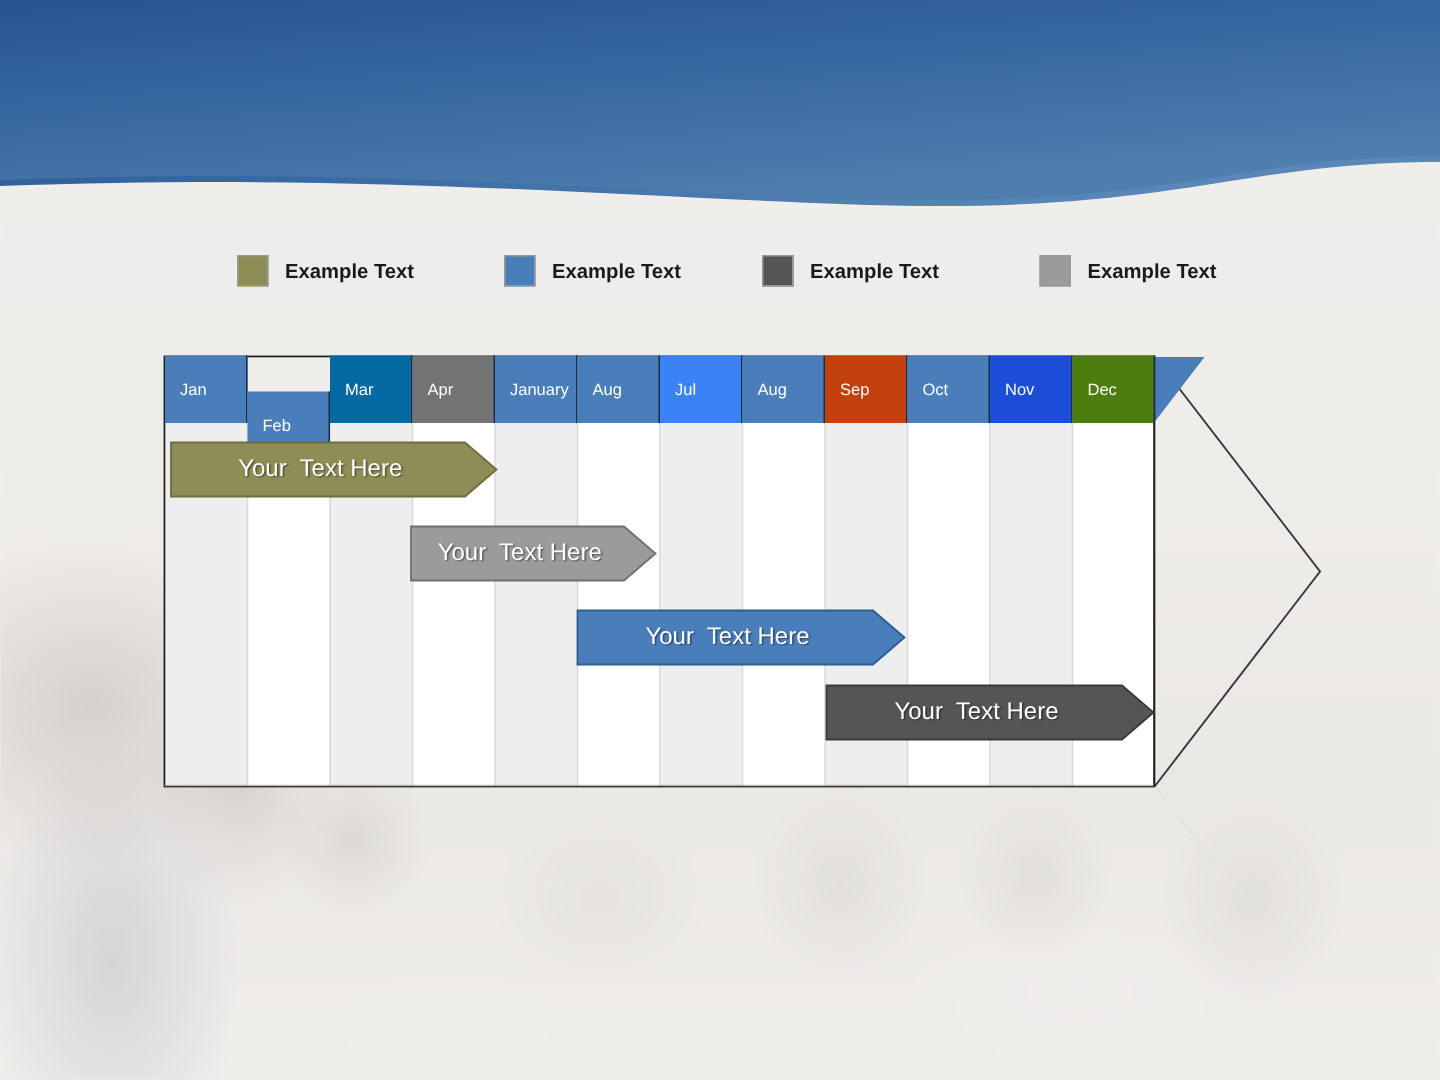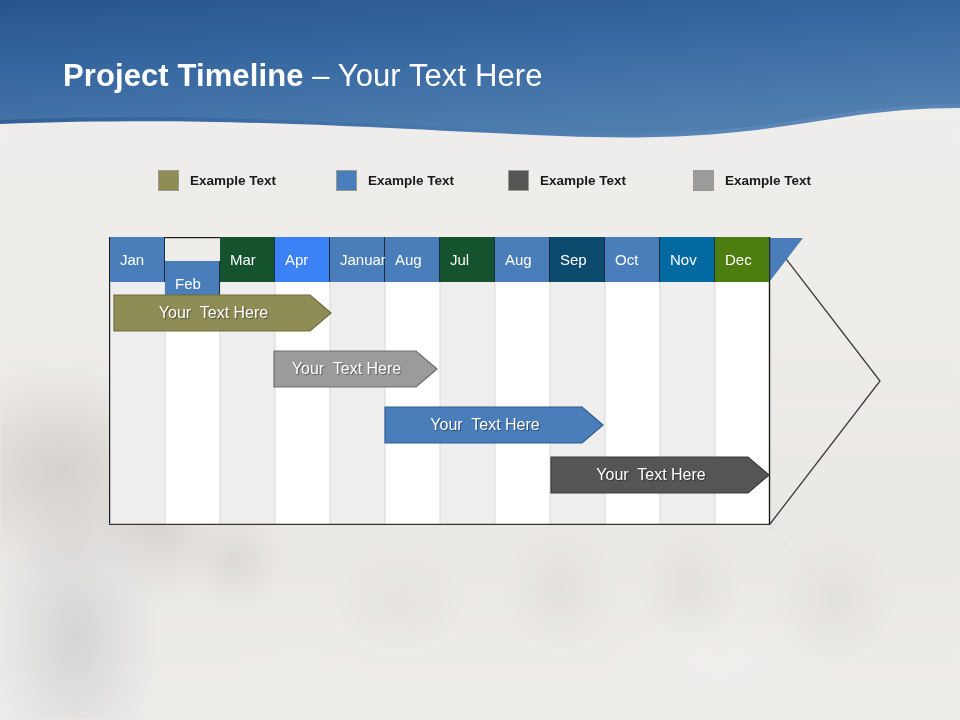--- a/index.html
+++ b/index.html
@@ -105,21 +105,21 @@
   .chart-svg { position: absolute; left: 0; top: 0; }
 
   .month-cell {
     position: absolute;
     top: 0;
     height: 45px;
     background: #4a7ebb;
     border-right: 1px solid #1b2c43;
     box-sizing: border-box;
     color: #ffffff;
-    font-size: 15px;
+    font-size: 11px;
     display: flex;
     align-items: center;
     padding-left: 10px;
   }
 
   .bar {
     position: absolute;
     height: 38px;
     display: flex;
     align-items: center;
@@ -168,23 +168,20 @@
         </linearGradient>
         <linearGradient id="hdrGrad2" x1="0" y1="0" x2="1" y2="0.6">
           <stop offset="0%" stop-color="#1f4a85"></stop>
           <stop offset="55%" stop-color="#3a6aa3"></stop>
           <stop offset="100%" stop-color="#5a87b8"></stop>
         </linearGradient>
       </defs>
       <path d="M0,0 L960,0 L960,108 C820,108 780,145 560,136 C360,128 230,116 0,124 Z" fill="url(#hdrGrad2)"></path>
       <path d="M0,0 L960,0 L960,104 C820,104 778,141 558,132 C358,124 228,112 0,120 Z" fill="url(#hdrGrad)" opacity="0.85"></path>
     </svg>
-    <div class="header-title">
-      <span class="bold">Project Timeline</span><span class="light"> – </span><span class="light">Your Text Here</span>
-    </div>
   </div>
 
   <div class="legend">
     <div class="legend-item" id="leg0" style="left: 2px;">
       <span class="legend-swatch" id="sw0" style="background: rgb(142, 141, 85);"></span>
       <span class="legend-label">Example Text</span>
     </div>
     <div class="legend-item" id="leg1" style="left: 180px;">
       <span class="legend-swatch" id="sw1" style="background: rgb(74, 126, 187);"></span>
       <span class="legend-label">Example Text</span>
@@ -235,45 +232,45 @@
       <rect x="0.5" y="0.5" width="660" height="287" fill="none" stroke="#1a1a1a" stroke-width="1.4"></rect>
     </svg>
 
     <div id="months">
         <div class="month-cell" style="left: 1px; width: 55px; background: rgb(74, 126, 187); color: rgb(255, 255, 255);">
           <span>Jan</span>
         </div>
         <div class="month-cell" style="left: 56px; width: 55px; background: rgb(74, 126, 187); color: rgb(255, 255, 255); margin-top: 24px;">
           <span>Feb</span>
         </div>
-        <div class="month-cell" style="left: 111px; width: 55px; background: #14532d; color: rgb(255, 255, 255);">
+        <div class="month-cell" style="left: 111px; width: 55px; background: #0369a1; color: rgb(255, 255, 255);">
           <span>Mar</span>
         </div>
-        <div class="month-cell" style="left: 166px; width: 55px; background: #3b82f6; color: rgb(255, 255, 255);">
+        <div class="month-cell" style="left: 166px; width: 55px; background: #737373; color: rgb(255, 255, 255);">
           <span>Apr</span>
         </div>
         <div class="month-cell" style="left: 221px; width: 55px; background: rgb(74, 126, 187); color: rgb(255, 255, 255);">
           <span>January</span>
         </div>
         <div class="month-cell" style="left: 276px; width: 55px; background: rgb(74, 126, 187); color: rgb(255, 255, 255);">
           <span>Aug</span>
         </div>
-        <div class="month-cell" style="left: 331px; width: 55px; background: #14532d; color: rgb(255, 255, 255); text-align: center;">
+        <div class="month-cell" style="left: 331px; width: 55px; background: #3b82f6; color: rgb(255, 255, 255); text-align: center;">
           <span>Jul</span>
         </div>
         <div class="month-cell" style="left: 386px; width: 55px; background: rgb(74, 126, 187); color: rgb(255, 255, 255); text-align: right;">
           <span>Aug</span>
         </div>
-        <div class="month-cell" style="left: 441px; width: 55px; background: #0c4a6e; color: rgb(255, 255, 255);">
+        <div class="month-cell" style="left: 441px; width: 55px; background: #c2410c; color: rgb(255, 255, 255);">
           <span>Sep</span>
         </div>
         <div class="month-cell" style="left: 496px; width: 55px; background: rgb(74, 126, 187); color: rgb(255, 255, 255);">
           <span>Oct</span>
         </div>
-        <div class="month-cell" style="left: 551px; width: 55px; background: #0369a1; color: rgb(255, 255, 255);">
+        <div class="month-cell" style="left: 551px; width: 55px; background: #1d4ed8; color: rgb(255, 255, 255);">
           <span>Nov</span>
         </div>
         <div class="month-cell" style="left: 606px; width: 55px; background: #4d7c0f; color: rgb(255, 255, 255);">
           <span>Dec</span>
         </div>
       </div>
 
     <div id="bars">
         <div class="bar" style="left: 4px; top: 57px; width: 219px;">
           <svg class="bar-shape" viewBox="0 0 219 38" preserveAspectRatio="none">

